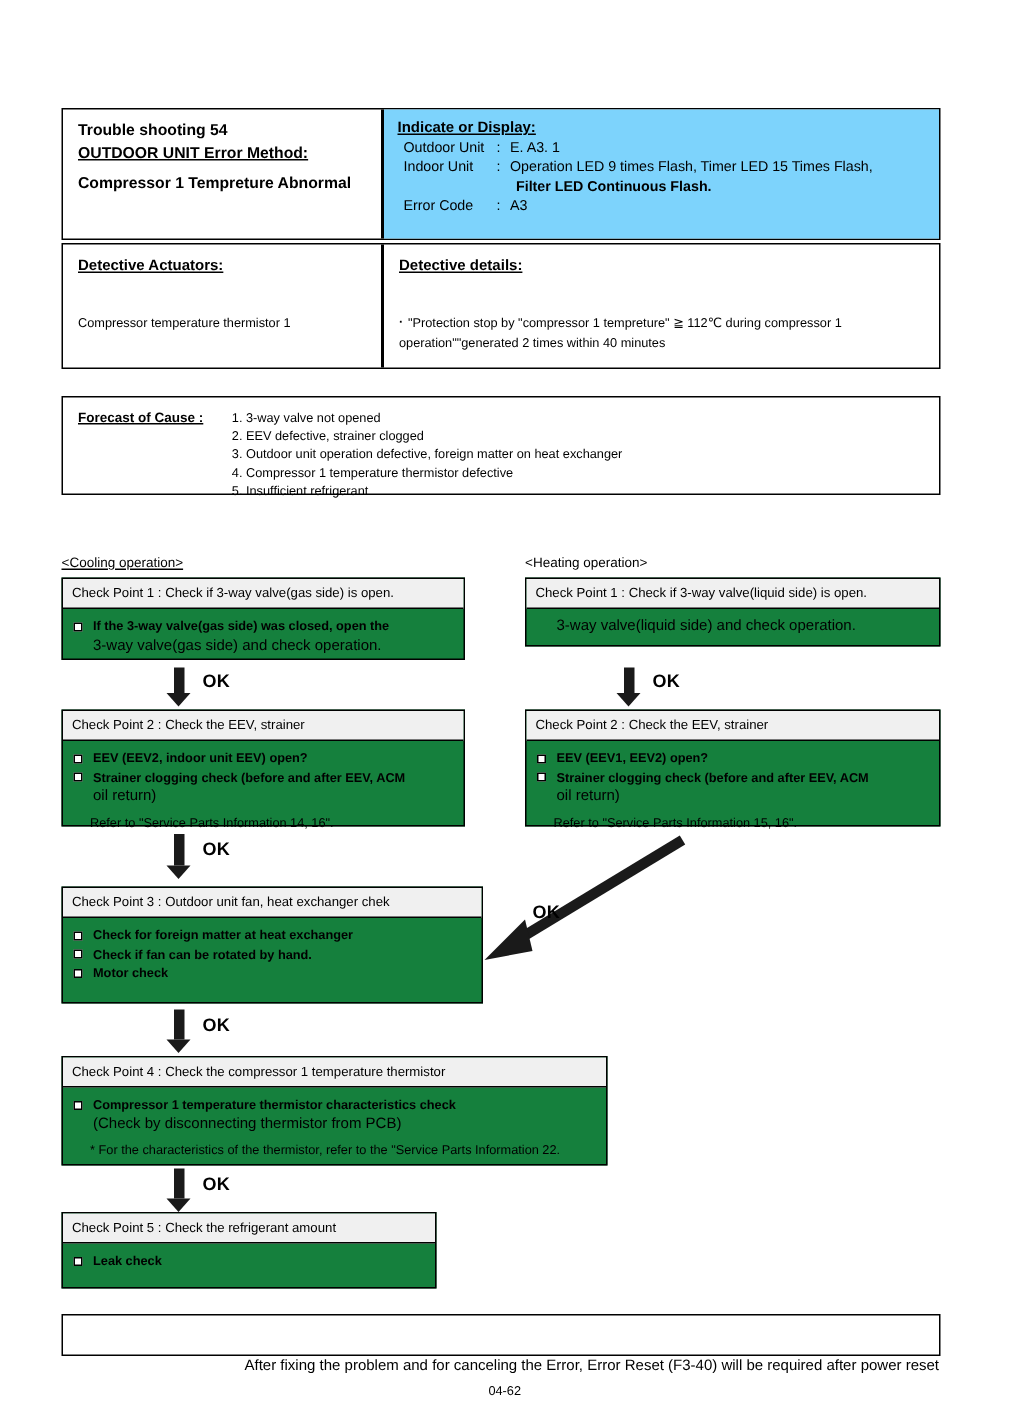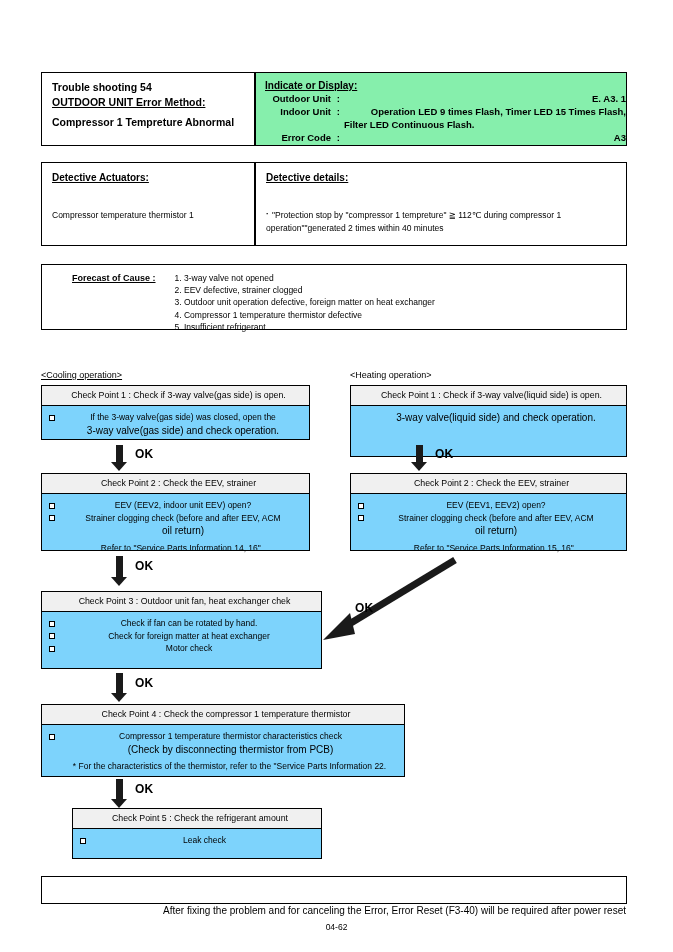--- a/index.html
+++ b/index.html
@@ -6,35 +6,35 @@
   body{
     width:673px;height:952px;position:relative;
     font-family:"Liberation Sans","DejaVu Sans",sans-serif;
     color:#000;
     -webkit-font-smoothing:antialiased;
   }
   .page{position:absolute;left:0;top:0;width:673px;height:952px;}
 
   
   .box{position:absolute;border:1.5px solid #000;box-sizing:border-box;background:#fff;}
-  .hdrfill{background:#86efac;}
-
-  
-  #top-block{left:41px;top:72px;width:586px;height:74px;}
+  .hdrfill{background:#7dd3fc;}
+
+  
+  #top-block{left:41px;top:72px;width:586px;height:88px;}
   #top-left{position:absolute;left:0;top:0;width:212px;height:100%;
             box-sizing:border-box;padding:7px 0 0 10px;}
   #top-divider{position:absolute;left:212px;top:0;width:1.5px;height:100%;background:#000;}
   #top-right{position:absolute;left:214px;top:0;right:0;height:100%;
              box-sizing:border-box;padding:6px 0 0 9px;}
   .tl-line{font-size:10.5px;font-weight:bold;line-height:15px;white-space:nowrap;}
   .tl-line.u{text-decoration:underline;}
   .tl-gap{height:5px;}
 
   .tr-title{font-size:10px;font-weight:bold;text-decoration:underline;line-height:13px;}
-  .tr-row{display:flex;font-size:9.5px;font-weight:bold;line-height:13px;white-space:nowrap;text-align:right;}
+  .tr-row{display:flex;font-size:9.5px;font-weight:normal;line-height:13px;white-space:nowrap;}
   .tr-lbl{width:66px;flex:0 0 66px;padding-left:4px;box-sizing:border-box;}
   .tr-col{width:9px;flex:0 0 9px;}
   .tr-val{flex:1 1 auto;}
   .tr-cont{padding-left:79px;font-size:9.5px;font-weight:bold;line-height:13px;}
 
   
   #det-block{left:41px;top:162px;width:586px;height:84px;}
   #det-left{position:absolute;left:0;top:0;width:212px;height:100%;
             box-sizing:border-box;padding:8px 0 0 10px;}
   #det-divider{position:absolute;left:212px;top:0;width:1.5px;height:100%;background:#000;}
@@ -43,34 +43,34 @@
   .det-h{font-size:10px;font-weight:bold;text-decoration:underline;line-height:14px;}
   .det-body{font-size:8.5px;line-height:12px;margin-top:24px;}
   .det-body-r{font-size:8.5px;line-height:12.5px;margin-top:24px;}
   .det-bullet{position:relative;padding-left:6px;}
   .det-bullet:before{content:"\00B7";position:absolute;left:0;top:-1px;font-weight:bold;}
 
   
   #fc-block{left:41px;top:264px;width:586px;height:66px;padding:7px 0 0 0;}
   #fc-inner{display:flex;padding-left:10px;}
   #fc-title{font-size:9px;font-weight:bold;text-decoration:underline;
-            flex:0 0 auto;padding-top:1px;white-space:nowrap;margin-left:20px;}
+            flex:0 0 auto;padding-top:1px;white-space:nowrap;}
   #fc-list{padding-left:7px;}
   .fc-item{font-size:8.5px;line-height:12.2px;white-space:nowrap;margin-left:12px;}
 
   
   .mode-label{position:absolute;font-size:9px;line-height:11px;white-space:nowrap;}
 
   
-  .cp{position:absolute;border:1.5px solid #000;box-sizing:border-box;background:#7dd3fc;text-align:center;}
+  .cp{position:absolute;border:1.5px solid #000;box-sizing:border-box;background:#15803d;}
   .cp-head{border-bottom:1.5px solid #000;background:#f0f0f0;
            font-size:8.8px;line-height:11px;padding:4px 0 4px 6px;white-space:nowrap;}
   .cp-body{padding:6px 5px 6px 7px;}
   .cp-row{position:relative;padding-left:13px;font-size:8.5px;line-height:11.6px;
-          margin-bottom:1px;}
+          margin-bottom:1px;font-weight:bold;}
   .cp-row .cb{position:absolute;left:0;top:2.5px;width:6px;height:6px;
               border:1.3px solid #000;box-sizing:border-box;background:#fff;}
   .cp-sub{font-size:10px;line-height:11.6px;padding-left:13px;}
   .cp-note{font-size:8.5px;line-height:11.6px;padding-left:11px;margin-top:6px;}
 
   
   .arrow-v{position:absolute;}
   .arrow-v .shaft{position:absolute;left:4.5px;top:0;width:7px;background:#1a1a1a;}
   .arrow-v .head{position:absolute;left:0;width:0;height:0;
                  border-left:8px solid transparent;border-right:8px solid transparent;
@@ -183,21 +183,21 @@
       <div class="cp-note">Refer to "Service Parts Information 14, 16".</div>
     </div>
   </div>
 
   <div class="arrow-v" style="left:111px;top:556px;width:16px;height:30px;">
     <div class="shaft" style="height:21px;"></div>
     <div class="head" style="top:21px;"></div>
   </div>
   <div class="ok-label" style="left:135px;top:560px;">OK</div>
 
-  <div class="cp" style="left:350px;top:385px;width:277px;height:72px;">
+  <div class="cp" style="left:350px;top:385px;width:277px;height:46px;">
     <div class="cp-head">Check Point 1 : Check if 3-way valve(liquid side) is open.</div>
     <div class="cp-body">
       <div class="cp-sub">3-way valve(liquid side) and check operation.</div>
     </div>
   </div>
 
   <div class="arrow-v" style="left:411px;top:445px;width:16px;height:26px;">
     <div class="shaft" style="height:17px;"></div>
     <div class="head" style="top:17px;"></div>
   </div>
@@ -223,25 +223,25 @@
     <line x1="140" y1="4" x2="31" y2="70" stroke="#1a1a1a" stroke-width="7"></line>
     <polygon points="8,84 35,57 40,78" fill="#1a1a1a"></polygon>
   </svg>
   <div class="ok-label" style="left:355px;top:602px;">OK</div>
 
   <div class="cp" style="left:41px;top:591px;width:281px;height:78px;">
     <div class="cp-head">Check Point 3 : Outdoor unit fan, heat exchanger chek</div>
     <div class="cp-body">
       <div class="cp-row">
         <span class="cb"></span>
+        <span>Check for foreign matter at heat exchanger</span>
+      </div>
+      <div class="cp-row">
+        <span class="cb"></span>
         <span>Check if fan can be rotated by hand.</span>
-      </div>
-      <div class="cp-row">
-        <span class="cb"></span>
-        <span>Check for foreign matter at heat exchanger</span>
       </div>
       <div class="cp-row">
         <span class="cb"></span>
         <span>Motor check</span>
       </div>
     </div>
   </div>
 
   <div class="arrow-v" style="left:111px;top:673px;width:16px;height:29px;">
     <div class="shaft" style="height:20px;"></div>
@@ -260,21 +260,21 @@
       <div class="cp-note">* For the characteristics of the thermistor, refer to the "Service Parts Information 22.</div>
     </div>
   </div>
 
   <div class="arrow-v" style="left:111px;top:779px;width:16px;height:29px;">
     <div class="shaft" style="height:20px;"></div>
     <div class="head" style="top:20px;"></div>
   </div>
   <div class="ok-label" style="left:135px;top:783px;">OK</div>
 
-  <div class="cp" style="left:41px;top:808px;width:250px;height:51px;margin-left:31px;">
+  <div class="cp" style="left:41px;top:808px;width:250px;height:51px;">
     <div class="cp-head">Check Point 5 : Check the refrigerant amount</div>
     <div class="cp-body">
       <div class="cp-row">
         <span class="cb"></span>
         <span>Leak check</span>
       </div>
     </div>
   </div>
 
   <div class="box" id="footer-box">

